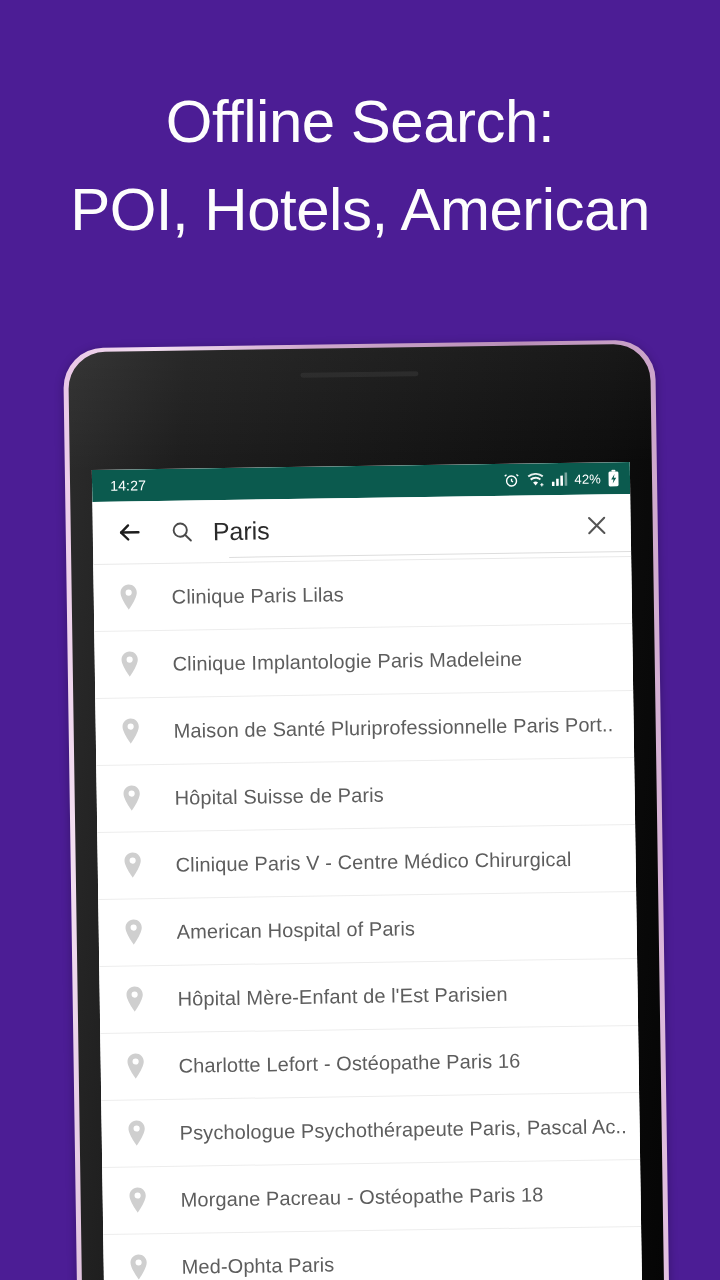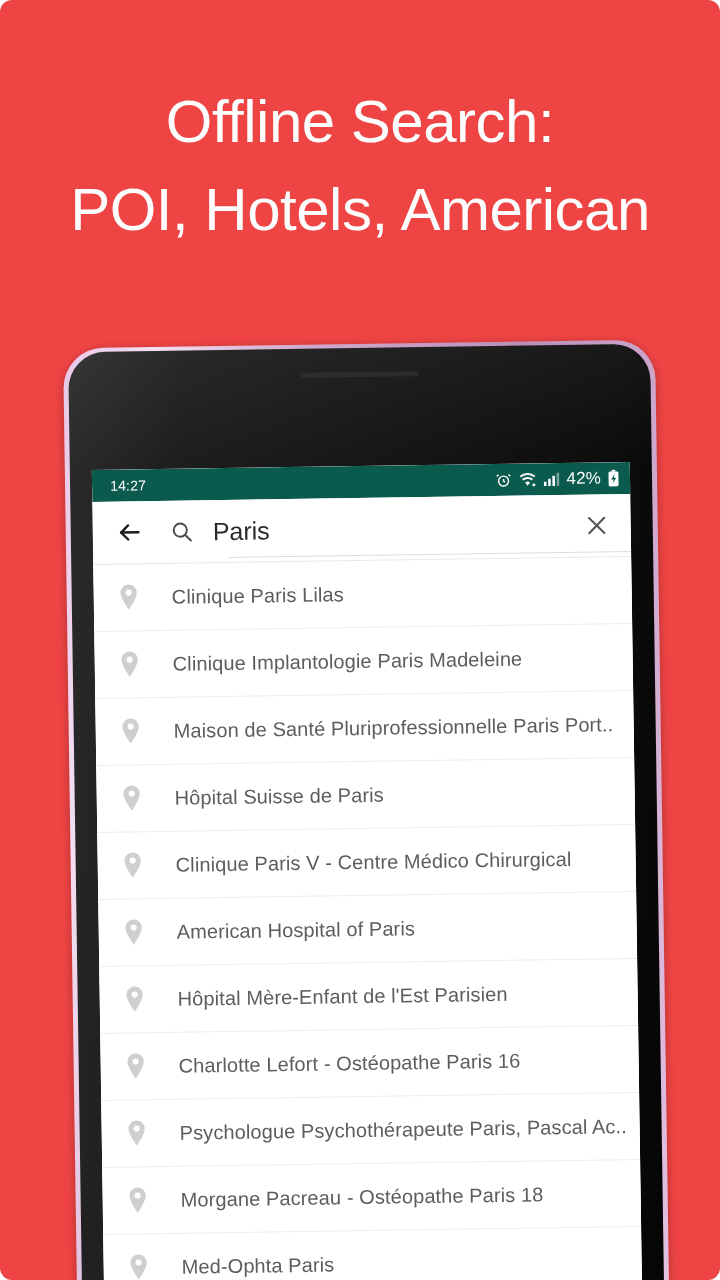--- a/index.html
+++ b/index.html
@@ -4,23 +4,22 @@
 <style>
   * { margin:0; padding:0; box-sizing:border-box; }
   html, body {
     width:720px; height:1280px;
     overflow:hidden;
     font-family:"Liberation Sans", sans-serif;
   }
   #page {
     position:relative;
     width:720px; height:1280px;
-    background:#ef4444;
-    overflow:hidden;
-    border-radius:12px;
+    background:#4c1d95;
+    overflow:hidden;
   }
 
   
   .promo {
     position:absolute;
     left:0; top:78px;
     width:720px;
     text-align:center;
     color:#fdfdfd;
     font-size:60px;
@@ -87,21 +86,21 @@
     justify-content:space-between;
     padding:0 10px 0 18px;
     font-size:17px;
   }
   .sb-time { font-size:14px; letter-spacing:.2px; }
   .sb-right {
     display:flex; align-items:center; gap:6px;
     font-size:17px;
   }
   .sb-right svg { display:block; }
-  .sb-pct { font-size:17px; letter-spacing:.2px; }
+  .sb-pct { font-size:13px; letter-spacing:.2px; }
 
   
   .searchbar {
     position:relative;
     height:62px;
     display:flex;
     align-items:center;
     padding:0 18px 0 20px;
     background:#fff;
   }

